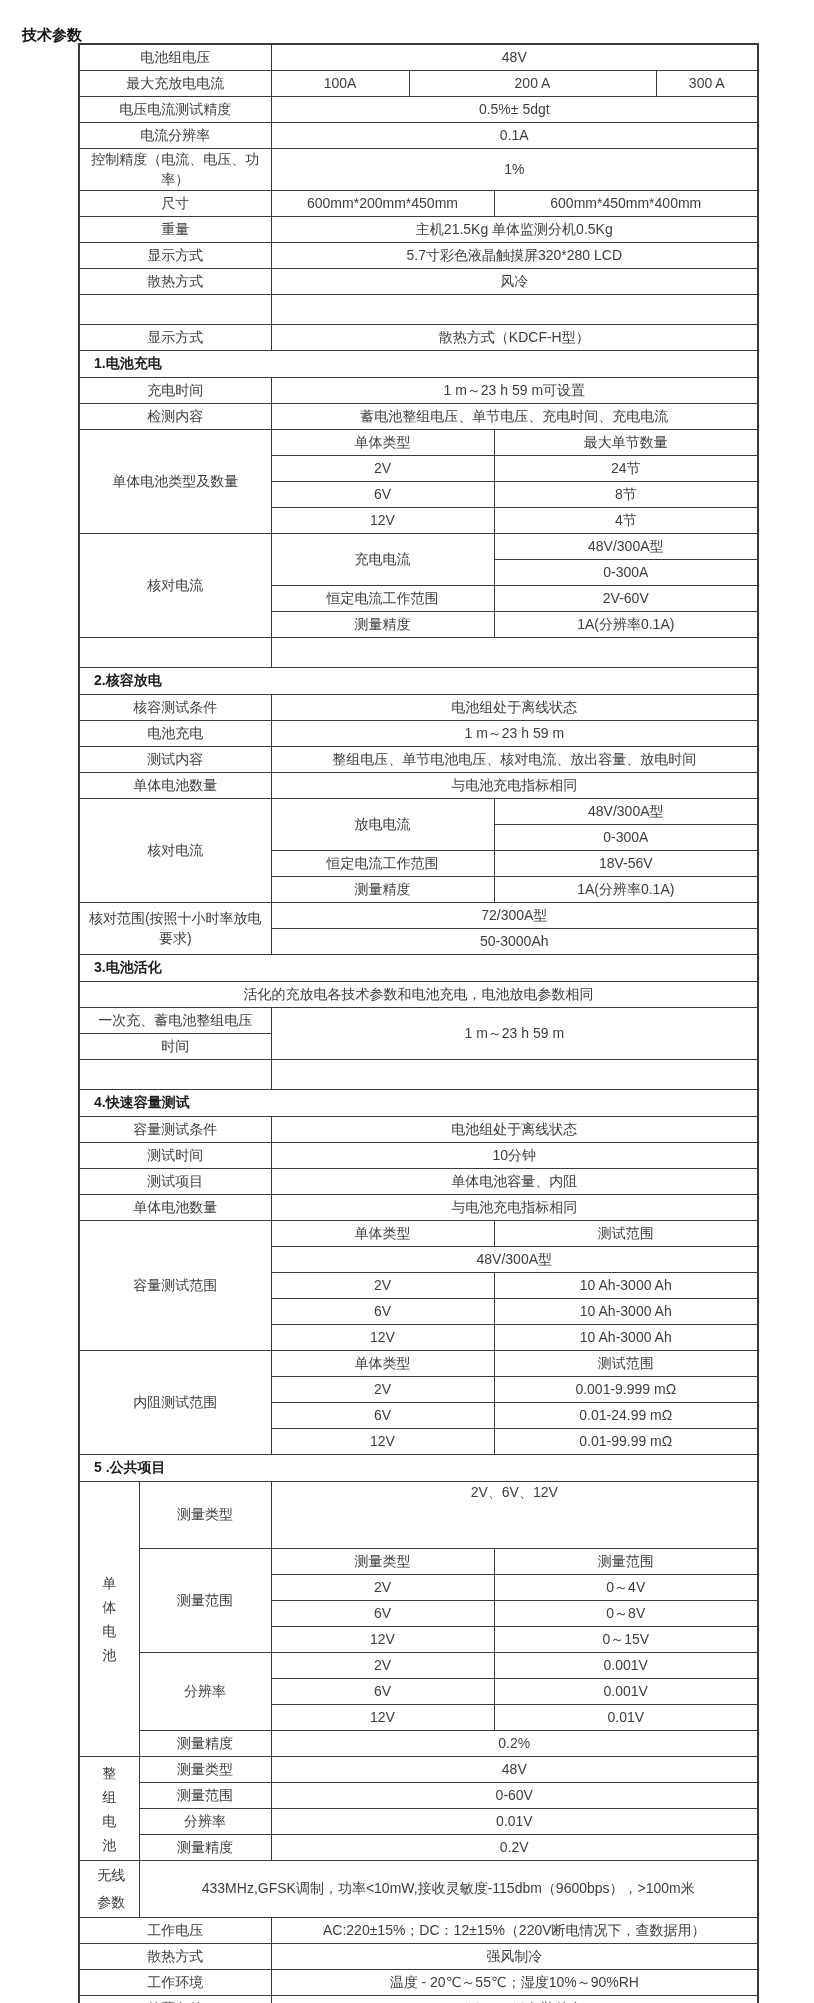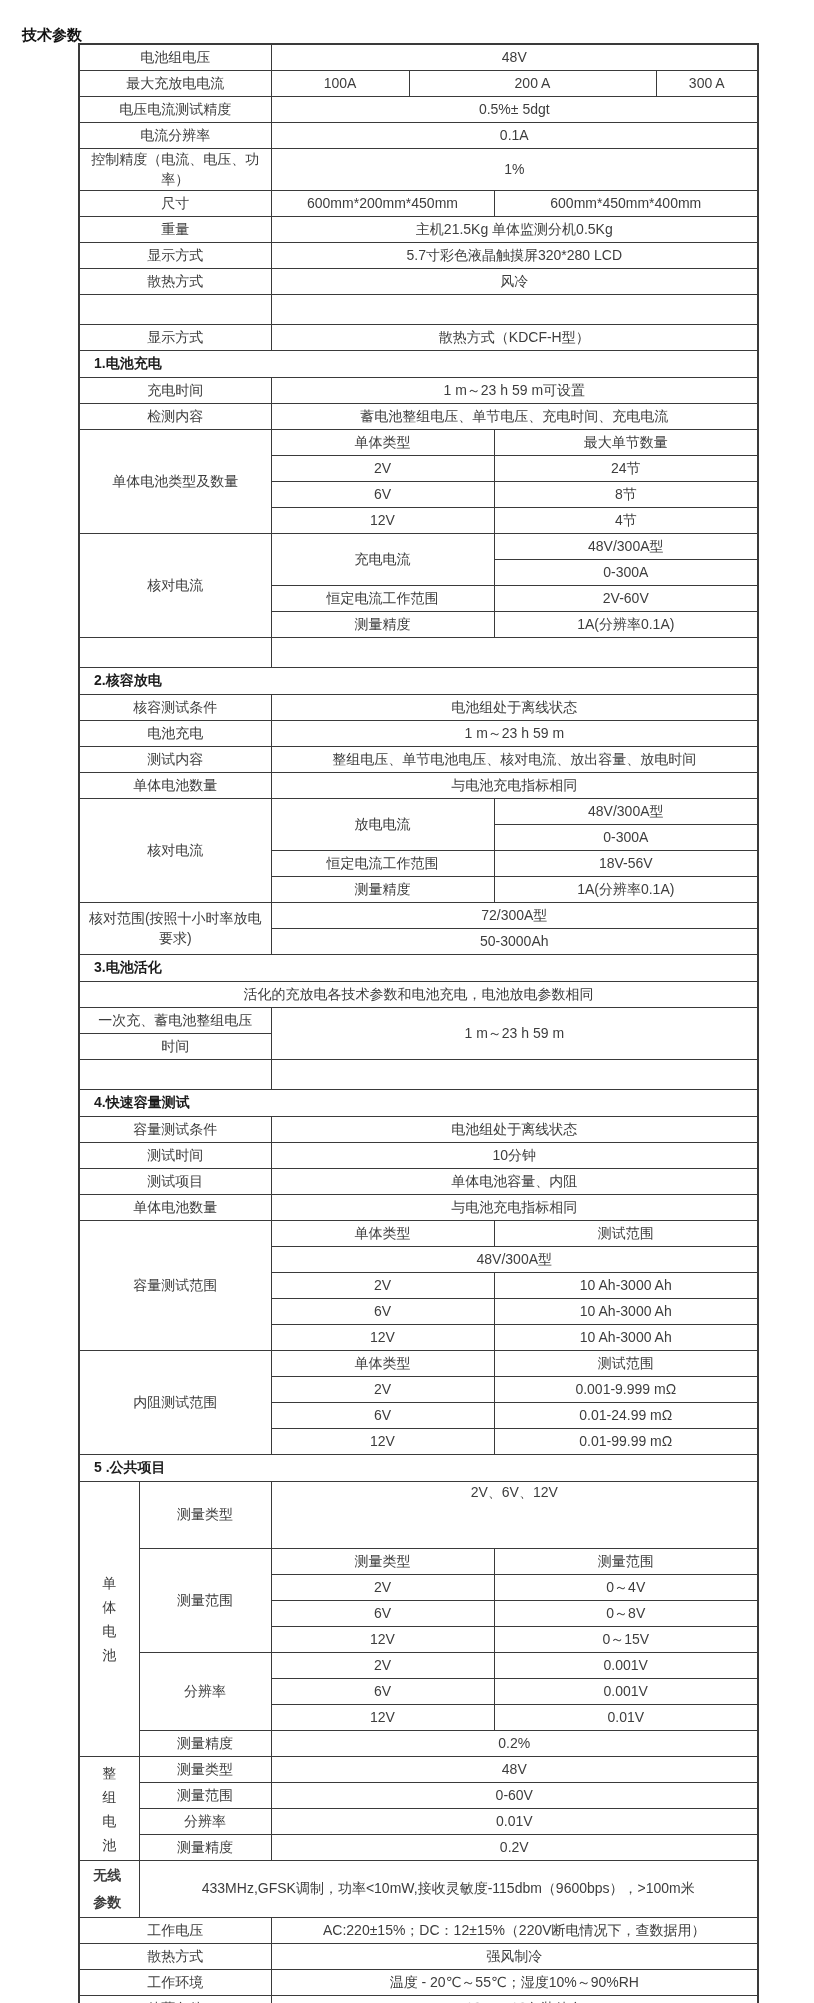--- a/index.html
+++ b/index.html
@@ -21,21 +21,21 @@
     height:23px;padding:1px 3px;overflow:hidden;word-break:break-word;
     color:#3d3d3d;
   }
   td.s{ 
     text-align:left;font-weight:bold;color:#1c1c1c;height:24px;padding-left:14px;
   }
   td.e{height:27px;}       
   td.h66{height:64px;}     
   td.vtop{vertical-align:top;}
   .vtext{display:inline-block;width:16px;word-break:break-all;line-height:24px;text-align:center;}
-  .vtext2{display:inline-block;width:32px;word-break:break-all;line-height:27px;text-align:left;font-weight:bold;}
+  .vtext2{display:inline-block;width:32px;word-break:break-all;line-height:27px;text-align:right;}
 </style>
 </head>
 <body>
 
 <div class="page-title">技术参数</div>
 
 <table class="spec">
 <colgroup>
   <col style="width:60px">
       <col style="width:132px">

